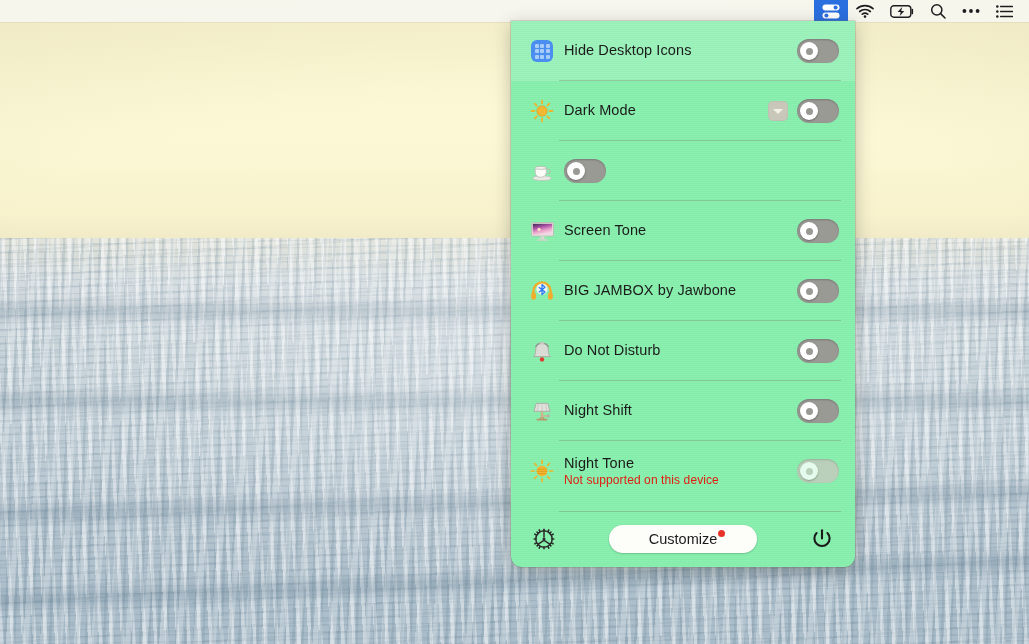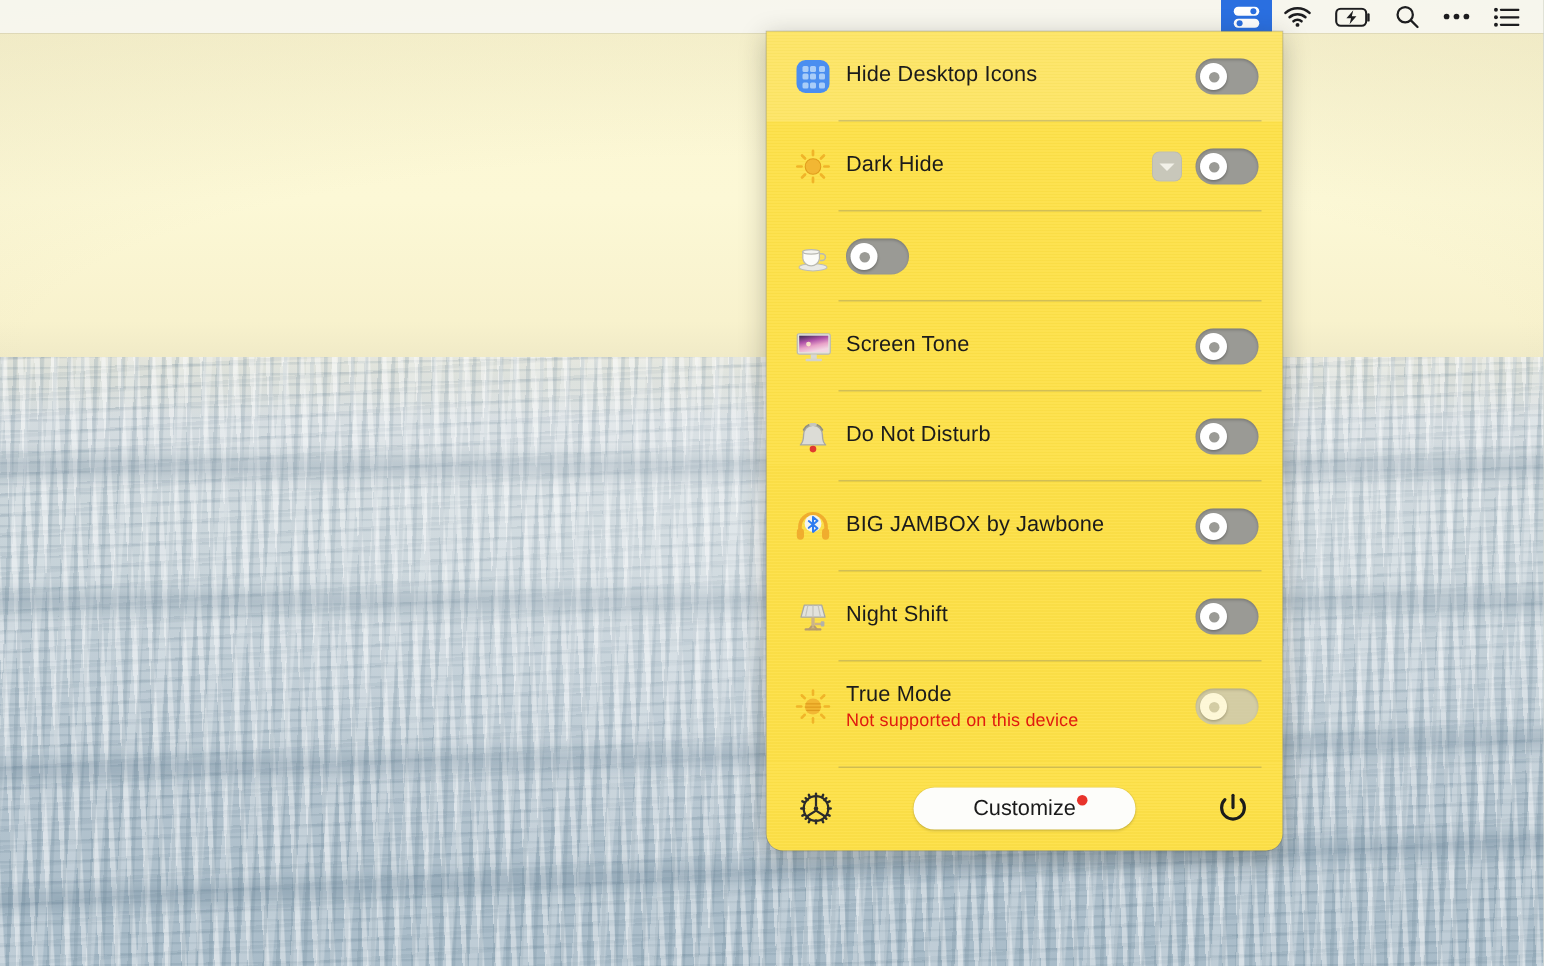--- a/index.html
+++ b/index.html
@@ -61,21 +61,21 @@
   .mb-item {
     height:22px; display:flex; align-items:center; justify-content:center;
     padding:0 8px; color:#1d1d1f;
   }
   .mb-item.active { background:#2a6fe0; color:#fff; }
   .mb-item svg { display:block; }
 
   
   #panel {
     position:absolute; left:511px; top:21px; width:344px; height:546px;
-    background:#fde047;
+    background:#86efac;
     border-radius:0 0 11px 11px;
     box-shadow:0 4px 18px rgba(40,40,30,.28), 0 0 0 .5px rgba(120,120,100,.45);
     overflow:hidden;
     display:flex; flex-direction:column;
   }
   #panel-noise {
     position:absolute; inset:0; pointer-events:none;
     background-image:repeating-linear-gradient(0deg, rgba(255,255,255,.05) 0 1px, rgba(0,0,0,.012) 1px 2px);
   }
   .rows { position:relative; flex:1 1 auto; }
@@ -285,21 +285,21 @@
               <path d="M19.6 12 H22.4"></path>
             <path d="M4.7 4.7 L6.7 6.7"></path>
               <path d="M17.3 17.3 L19.3 19.3"></path>
             <path d="M19.3 4.7 L17.3 6.7"></path>
               <path d="M6.7 17.3 L4.7 19.3"></path>
           </g>
           <circle cx="12" cy="12" r="5.2" fill="#f2b733"></circle>
           <circle cx="12" cy="12" r="5.2" fill="none" stroke="#e09c1c" stroke-width=".7"></circle>
         </svg>
       </div>
-      <div class="row-label">Dark Hide</div>
+      <div class="row-label">Dark Mode</div>
       <div class="row-right">
         <div class="chev-btn">
             <i></i>
           </div>
         <div class="toggle">
             <div class="knob"></div>
           </div>
       </div>
       <div class="sep"></div>
     </div>
@@ -343,48 +343,48 @@
       <div class="row-right">
         <div class="toggle">
             <div class="knob"></div>
           </div>
       </div>
       <div class="sep"></div>
     </div>
 
     <div class="row">
       <div class="row-icon">
+        <svg width="24" height="22" viewBox="0 0 24 22" aria-hidden="true">
+          <path d="M3.3 14.5 V11.2 a8.7 8.7 0 0 1 17.4 0 v3.3" fill="none" stroke="#f0ad2e" stroke-width="2.4" stroke-linecap="round"></path>
+          <rect x="1.2" y="12.2" width="4.8" height="7.6" rx="2.4" fill="#f0ad2e"></rect>
+          <rect x="18" y="12.2" width="4.8" height="7.6" rx="2.4" fill="#f0ad2e"></rect>
+          <circle cx="12" cy="9" r="5.6" fill="#f4f4ee"></circle>
+          <path d="M12 4.6 L15 7.2 L12 9.7 V4.6 M12 9.7 L15 12.1 L12 14.6 V9.7 M12 9.7 L9.2 7.4 M12 9.7 L9.2 11.9" fill="none" stroke="#2f7bf0" stroke-width="1.3" stroke-linejoin="round" stroke-linecap="round"></path>
+        </svg>
+      </div>
+      <div class="row-label">BIG JAMBOX by Jawbone</div>
+      <div class="row-right">
+        <div class="toggle">
+            <div class="knob"></div>
+          </div>
+      </div>
+      <div class="sep"></div>
+    </div>
+
+    <div class="row">
+      <div class="row-icon">
         <svg width="24" height="23" viewBox="0 0 24 23" aria-hidden="true">
           <path d="M12 3.6 c-4 0 -6.3 2.8 -6.3 6.6 c0 3.4 -1 5.3 -2.1 6.4 h16.8 c-1.1 -1.1 -2.1 -3 -2.1 -6.4 c0 -3.8 -2.3 -6.6 -6.3 -6.6 z" fill="#dcdcd6" stroke="#a8a8a1" stroke-width=".9" stroke-linejoin="round"></path>
           <path d="M9.3 3.2 a6.5 6.5 0 0 0 -3.6 3.4" fill="none" stroke="#8d8d86" stroke-width="1.1" stroke-linecap="round"></path>
           <path d="M14.7 3.2 a6.5 6.5 0 0 1 3.6 3.4" fill="none" stroke="#8d8d86" stroke-width="1.1" stroke-linecap="round"></path>
           <rect x="9.6" y="2" width="4.8" height="2" rx="1" fill="#c6c6bf"></rect>
           <circle cx="12" cy="19.4" r="2.2" fill="#e03a2f"></circle>
         </svg>
       </div>
       <div class="row-label">Do Not Disturb</div>
-      <div class="row-right">
-        <div class="toggle">
-            <div class="knob"></div>
-          </div>
-      </div>
-      <div class="sep"></div>
-    </div>
-
-    <div class="row">
-      <div class="row-icon">
-        <svg width="24" height="22" viewBox="0 0 24 22" aria-hidden="true">
-          <path d="M3.3 14.5 V11.2 a8.7 8.7 0 0 1 17.4 0 v3.3" fill="none" stroke="#f0ad2e" stroke-width="2.4" stroke-linecap="round"></path>
-          <rect x="1.2" y="12.2" width="4.8" height="7.6" rx="2.4" fill="#f0ad2e"></rect>
-          <rect x="18" y="12.2" width="4.8" height="7.6" rx="2.4" fill="#f0ad2e"></rect>
-          <circle cx="12" cy="9" r="5.6" fill="#f4f4ee"></circle>
-          <path d="M12 4.6 L15 7.2 L12 9.7 V4.6 M12 9.7 L15 12.1 L12 14.6 V9.7 M12 9.7 L9.2 7.4 M12 9.7 L9.2 11.9" fill="none" stroke="#2f7bf0" stroke-width="1.3" stroke-linejoin="round" stroke-linecap="round"></path>
-        </svg>
-      </div>
-      <div class="row-label">BIG JAMBOX by Jawbone</div>
       <div class="row-right">
         <div class="toggle">
             <div class="knob"></div>
           </div>
       </div>
       <div class="sep"></div>
     </div>
 
     <div class="row">
       <div class="row-icon">
@@ -418,21 +418,21 @@
             <path d="M4.5 4.5 L6.5 6.5"></path>
               <path d="M17.5 17.5 L19.5 19.5"></path>
             <path d="M19.5 4.5 L17.5 6.5"></path>
               <path d="M6.5 17.5 L4.5 19.5"></path>
           </g>
           <circle cx="12" cy="12" r="5.4" fill="#f2b733"></circle>
           <path d="M7.3 10.2 H16.7 M6.9 12.4 H17.1 M7.9 14.6 H16.1" stroke="#e09c1c" stroke-width=".9" stroke-linecap="round"></path>
         </svg>
       </div>
       <div class="row-label">
-        <span>True Mode</span>
+        <span>Night Tone</span>
         <span class="row-sub">Not supported on this device</span>
       </div>
       <div class="row-right">
         <div class="toggle disabled">
             <div class="knob"></div>
           </div>
       </div>
 
     </div>
   </div>

